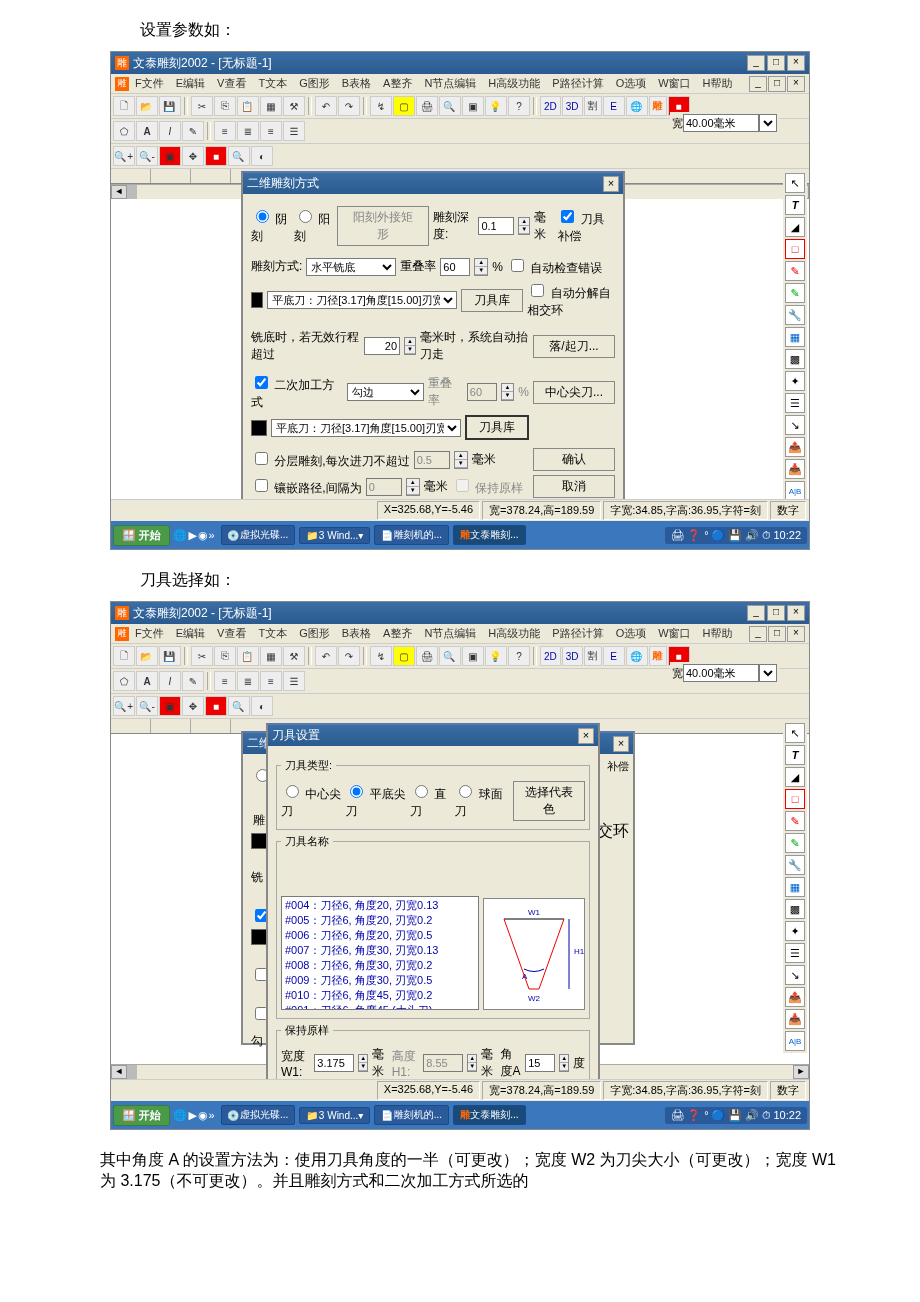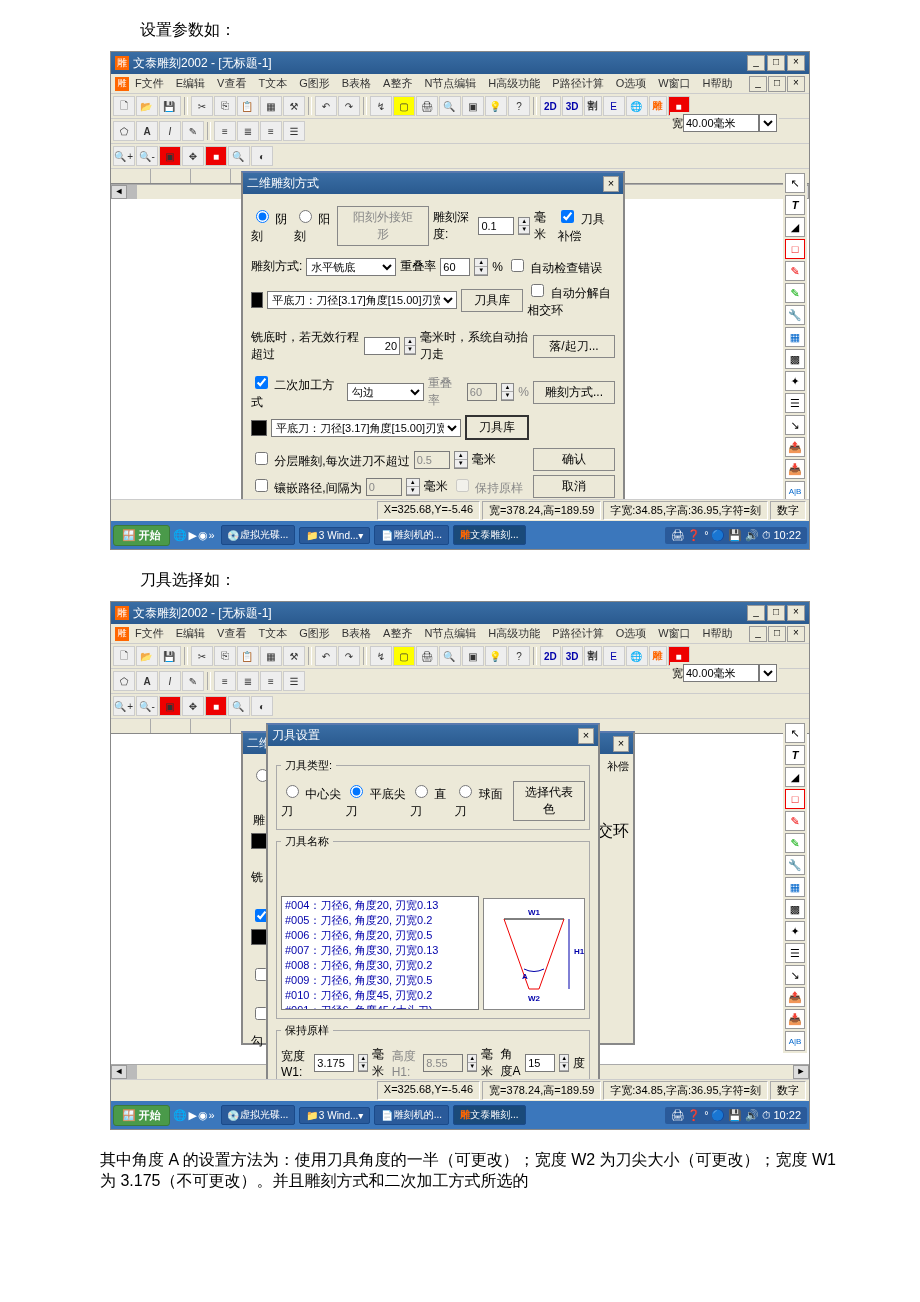--- a/index.html
+++ b/index.html
@@ -96,21 +96,21 @@
   .tb-btn {
     width: 20px; height: 18px;
     border: 1px solid #ccc;
     background: #eee;
     display: flex;
     align-items: center;
     justify-content: center;
     font-size: 10px;
     color: #333;
   }
-  .tb-btn.text { width: auto; padding: 0 3px; font-weight: bold; }
+  .tb-btn.text { width: auto; padding: 0 3px; font-weight: normal; }
   .tb-btn.blue { color: #00a; }
   .tb-btn.red { background: #e00; color:#fff; }
   .tb-btn.orange { color: #f60; font-weight: bold; }
   .workspace {
     position: relative;
     background: #fff;
     height: 330px;
     overflow: hidden;
   }
   .ruler-h {
@@ -287,21 +287,20 @@
     font-size:11px;
     padding: 1px;
   }
   .listbox .item { padding: 0 2px; color: #00a; white-space: nowrap; }
   .tool-diagram {
     border: 1px solid #888;
     background: #fff;
     width: 100px;
     height: 110px;
     position: relative;
-    font-weight: bold;
   }
   .tool-diagram svg { width:100%; height:100%; }
   fieldset { border: 1px solid #aaa; padding: 4px; margin: 4px 0; }
   legend { font-size: 11px; padding: 0 4px; }
   .disabled { color: #888; }
   .scroll-bottom {
     height: 14px;
     background:#ece9d8;
     border-top:1px solid #aaa;
     display:flex;
@@ -466,21 +465,21 @@
         <div class="row" style="margin-top:10px;">
           <label><input type="checkbox" checked="" style=""> <span>二次加工方式</span></label>
           <select style="width:80px;"><option>勾边</option></select>
           <span class="disabled">重叠率</span>
           <input type="text" class="disabled" style="width: 24px; background: rgb(236, 233, 216);" disabled="" value="60">
           <div class="spin">
               <div>▲</div>
               <div>▼</div>
             </div>
           <span class="disabled">%</span>
-          <div class="btn">雕刻方式...</div>
+          <div class="btn">中心尖刀...</div>
         </div>
         <div class="row">
           <span class="color-box"></span>
           <select style="width:190px;"><option>平底刀：刀径[3.17]角度[15.00]刃宽[0.</option></select>
           <div class="btn" style="min-width:40px;border:2px solid #333;">刀具库</div>
         </div>
         <div class="row" style="margin-top:8px;">
           <label><input type="checkbox" style=""> <span>分层雕刻,每次进刀不超过</span></label>
           <input type="text" class="disabled" style="width: 30px; background: rgb(236, 233, 216);" disabled="" value="0.5">
           <div class="spin">

